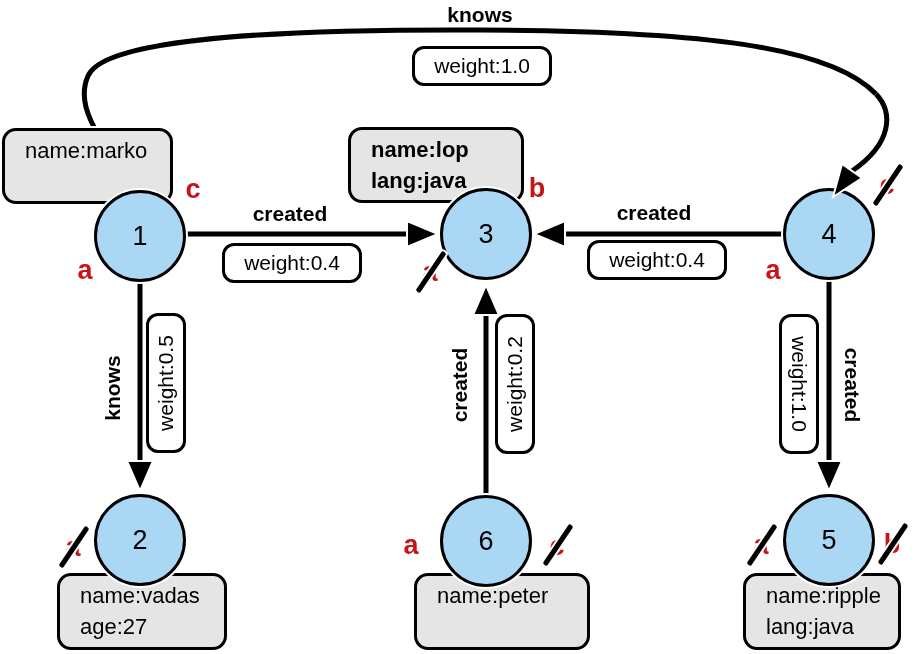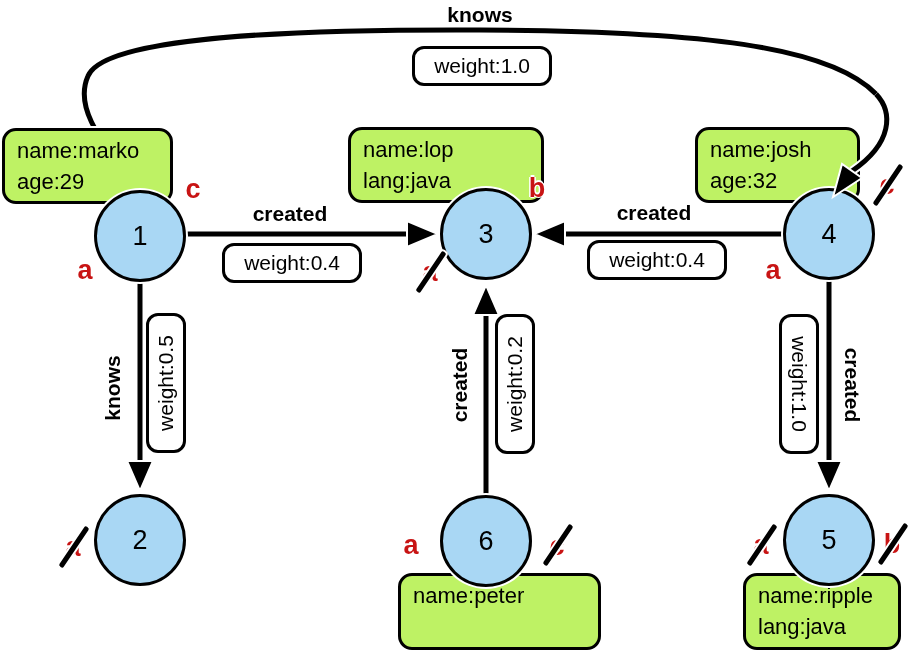--- a/index.html
+++ b/index.html
@@ -3,22 +3,22 @@
 <meta charset="utf-8">
 <style>
   html,body{margin:0;padding:0;background:#fff;}
   .stage{
     position:relative;width:917px;height:654px;background:#fff;
     font-family:"Liberation Sans",sans-serif;color:#000;overflow:hidden;
   }
   svg.layer{position:absolute;left:0;top:0;z-index:1;pointer-events:none;}
   svg.layer.top{z-index:6;}
   .propbox{
-    position:absolute;z-index:2;background:#bef264;border:3px solid #000;
-    border-radius:14px;box-shadow:0 0 0 2px #fff;padding:4px 12px;
+    position:absolute;z-index:2;background:#e5e5e5;border:3px solid #000;
+    border-radius:14px;box-shadow:0 0 0 2px #fff;padding:4px 20px;
     font-size:22px;line-height:31px;box-sizing:border-box;white-space:nowrap;
   }
   .node{
     position:absolute;z-index:3;width:92px;height:92px;border-radius:50%;
     background:#A9D7F4;border:3px solid #000;box-shadow:0 0 0 2px #fff;
     display:flex;align-items:center;justify-content:center;
     font-size:27px;box-sizing:border-box;
   }
   .halo{
     text-shadow:2px 0 0 #fff,-2px 0 0 #fff,0 2px 0 #fff,0 -2px 0 #fff,
@@ -75,31 +75,30 @@
     <path d="M 486 494 L 486 312" stroke="#000" stroke-width="5"></path>
     <polygon points="486,285 473,315 499,315" fill="#000" stroke="#fff" stroke-width="2"></polygon>
 
     <path d="M 829 280 L 829 464" stroke="#fff" stroke-width="9"></path>
     <path d="M 829 280 L 829 464" stroke="#000" stroke-width="5"></path>
     <polygon points="829,491 816,461 842,461" fill="#000" stroke="#fff" stroke-width="2"></polygon>
   </svg>
 
   <div class="propbox" style="left:2px;top:128px;width:171px;height:76px;">
     <div>name:marko</div>
-    <div>age:29</div>
   </div>
-  <div class="propbox" style="left:348px;top:127px;width:196px;height:76px;">
+  <div class="propbox" style="left:348px;top:127px;width:176px;height:76px;font-weight:bold;">
     <div>name:lop</div>
     <div>lang:java</div>
   </div>
-  <div class="propbox" style="left:695px;top:127px;width:165px;height:76px;">
-    <div>name:josh</div>
-    <div>age:32</div>
+  <div class="propbox" style="left:57px;top:573px;width:170px;height:77px;">
+    <div>name:vadas</div>
+    <div>age:27</div>
   </div>
-  <div class="propbox" style="left:398px;top:573px;width:203px;height:77px;">
+  <div class="propbox" style="left:414px;top:573px;width:176px;height:77px;">
     <div>name:peter</div>
   </div>
   <div class="propbox" style="left:743px;top:573px;width:158px;height:77px;">
     <div>name:ripple</div>
     <div>lang:java</div>
   </div>
 
   <div class="node" style="left:94px;top:190px;">
     <span>1</span>
   </div>

